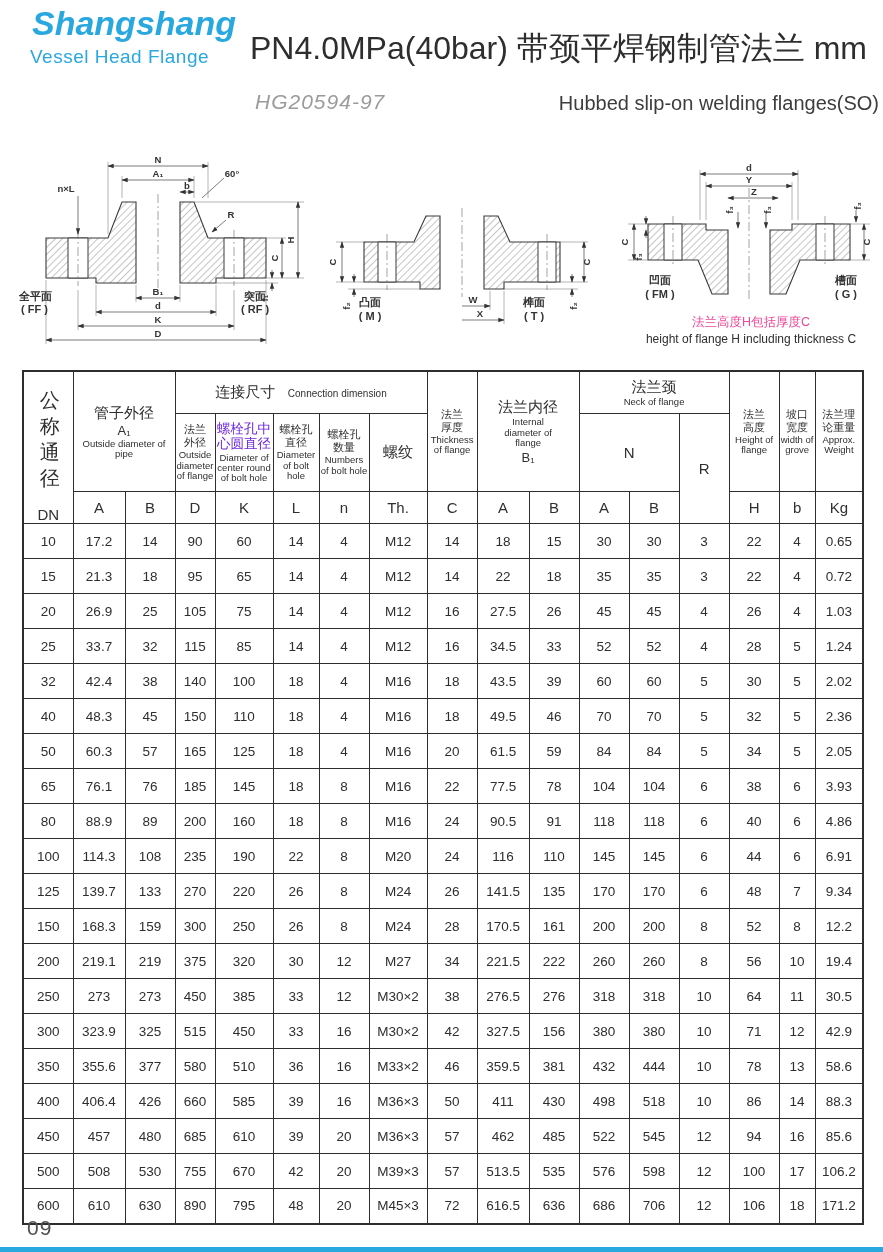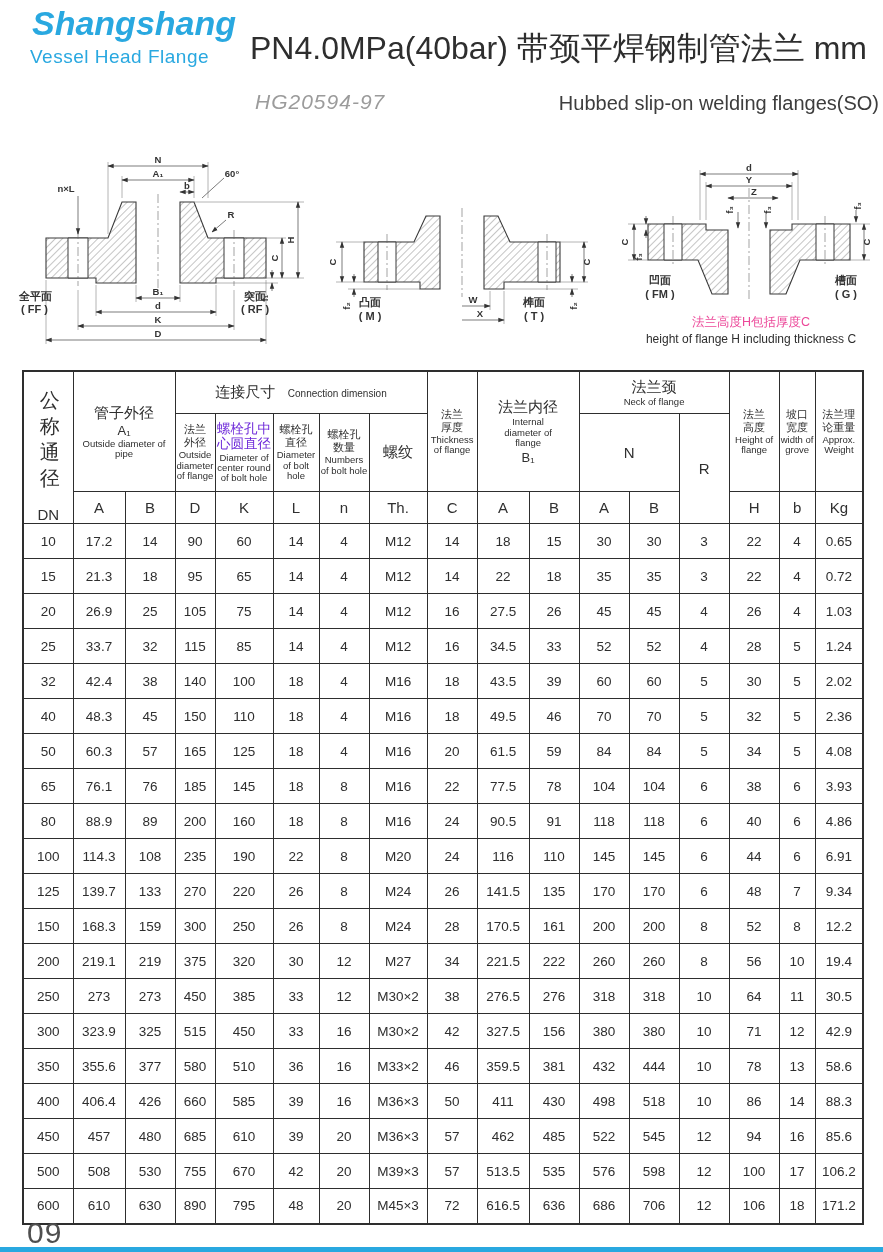--- a/index.html
+++ b/index.html
@@ -42,21 +42,21 @@
   .zh-sm{font-size:13.5px;line-height:1.15;color:#6d28d9;}
   .en{font-size:9.5px;line-height:1.1;color:#2e2e2e;margin-top:1px;}
   .en-narrow{max-width:60px;margin:1px auto 0;}
   .code{font-size:13px;margin-top:1px;}
   .letter{font-size:15px;}
   .dn-vert{width:17px;margin:15px auto;font-size:20px;line-height:1.3;word-break:break-all;}
   .dn-code{font-size:15px;margin-top:3px;}
   .inline-en{font-size:10px;margin-left:8px;}
 
   
-  .page-num{position:absolute;left:27px;top:1216px;font-size:30px;color:#4f4f4f;letter-spacing:1px;}
+  .page-num{position:absolute;left:27px;top:1216px;font-size:21px;color:#4f4f4f;letter-spacing:1px;}
   .bottom-bar{position:absolute;left:0;bottom:0;width:883px;height:5px;background:#29A8E0;}
 </style>
 </head>
 <body>
 
 <div class="logo-main">Shangshang</div>
 <div class="logo-sub">Vessel Head Flange</div>
 <div class="page-title">PN4.0MPa(40bar) 带颈平焊钢制管法兰  mm</div>
 <div class="standard">HG20594-97</div>
 <div class="subtitle-en">Hubbed slip-on welding flanges(SO)</div>
@@ -459,21 +459,21 @@
         <td>4</td>
         <td>M16</td>
         <td>20</td>
         <td>61.5</td>
         <td>59</td>
         <td>84</td>
         <td>84</td>
         <td>5</td>
         <td>34</td>
         <td>5</td>
-        <td>4.08</td>
+        <td>2.05</td>
       </tr>
       <tr>
         <td>65</td>
         <td>76.1</td>
         <td>76</td>
         <td>185</td>
         <td>145</td>
         <td>18</td>
         <td>8</td>
         <td>M16</td>

